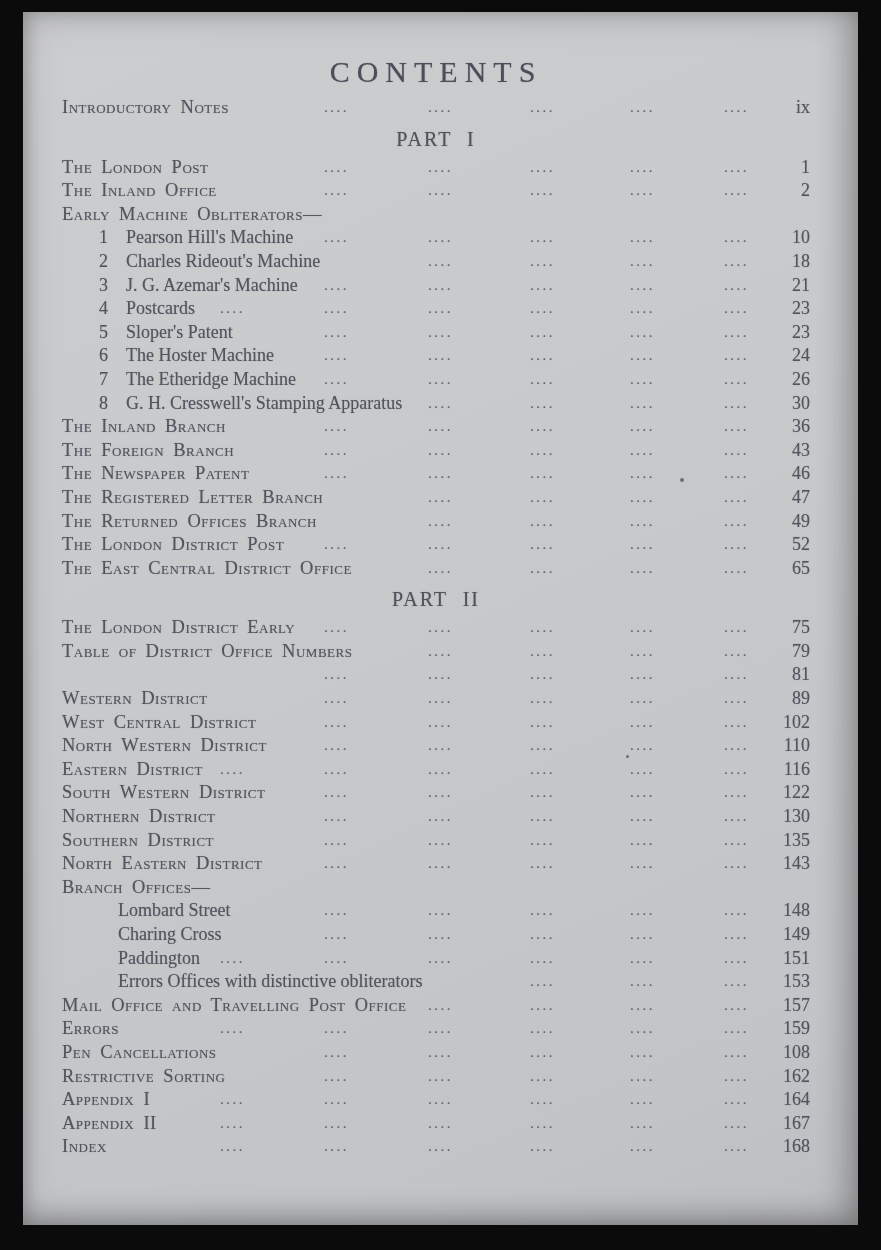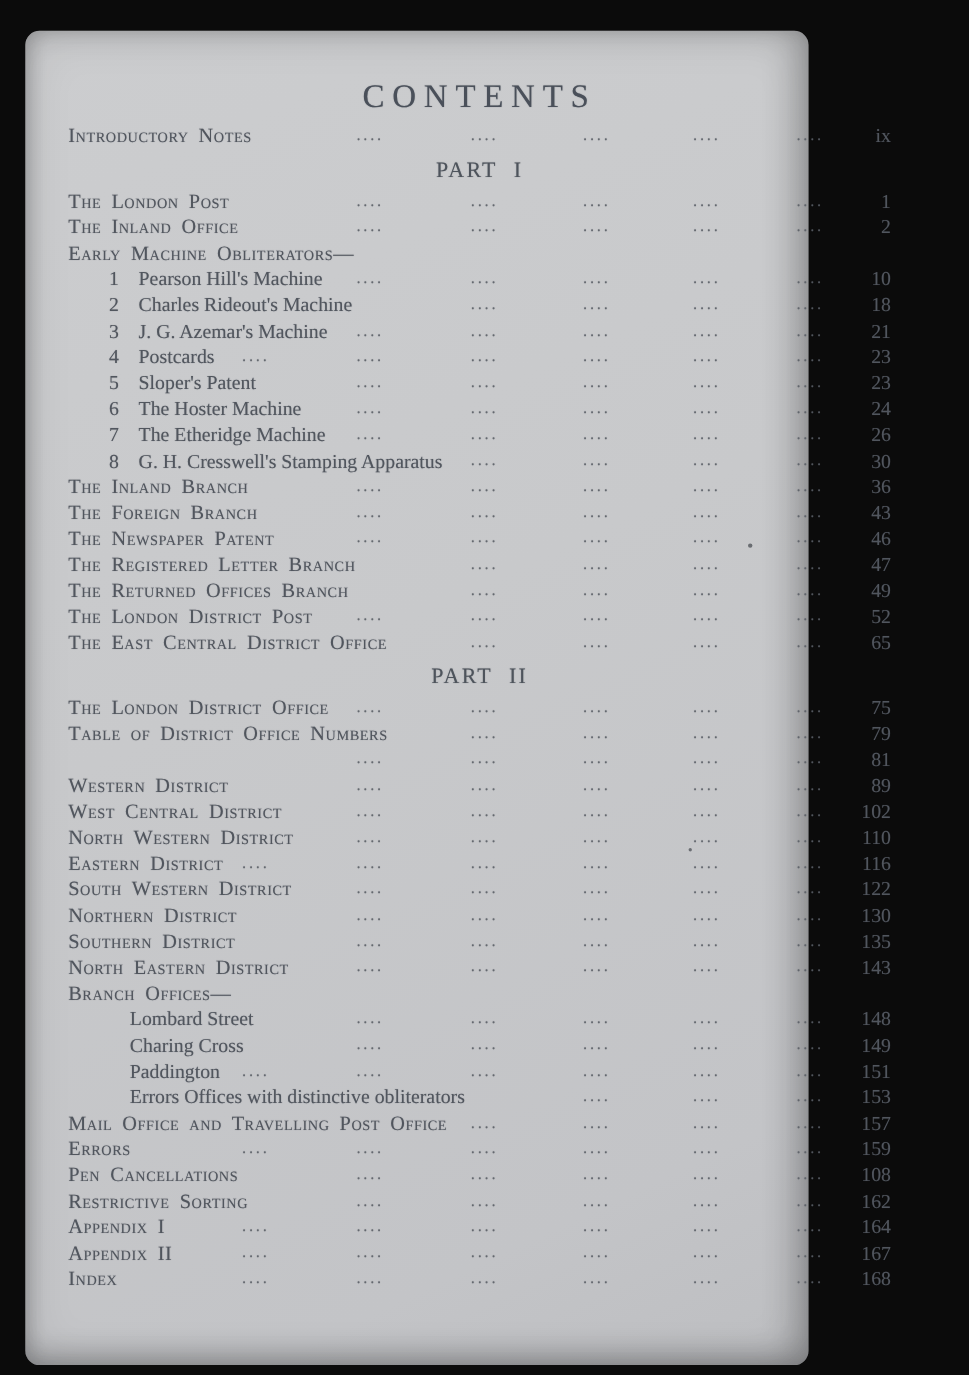--- a/index.html
+++ b/index.html
@@ -7,30 +7,29 @@
     position: relative;
     width: 881px;
     height: 1250px;
     background: #0b0b0b;
     overflow: hidden;
     font-family: "Liberation Serif", serif;
   }
   .page {
     position: absolute;
     left: 23px;
-    top: 28px;
-    width: 712px;
+    top: 12px;
+    width: 835px;
     height: 1213px;
     background: linear-gradient(155deg, #cccdcf 0%, #c8c9cb 45%, #c3c4c7 85%, #bdbec1 100%);
     box-shadow:
       inset 0 0 45px rgba(0,0,0,0.10),
       inset -16px 0 28px rgba(0,0,0,0.16),
       inset 0 -14px 22px rgba(0,0,0,0.12),
       inset 6px 0 14px rgba(0,0,0,0.10);
-    border-radius: 13px;
   }
   .content {
     position: absolute;
     left: 39px;
     top: 0;
     width: 748px;
     color: #51565e;
   }
   .page-title {
     margin: 43px 0 0 0;
@@ -141,21 +140,21 @@
           <div class="toc-row"><span class="lab sc">The Inland Branch</span><span class="pg">36</span><span class="dots" style="left: 262px;">....</span><span class="dots" style="left: 366px;">....</span><span class="dots" style="left: 468px;">....</span><span class="dots" style="left: 568px;">....</span><span class="dots" style="left: 662px;">....</span></div>
           <div class="toc-row"><span class="lab sc">The Foreign Branch</span><span class="pg">43</span><span class="dots" style="left: 262px;">....</span><span class="dots" style="left: 366px;">....</span><span class="dots" style="left: 468px;">....</span><span class="dots" style="left: 568px;">....</span><span class="dots" style="left: 662px;">....</span></div>
           <div class="toc-row"><span class="lab sc">The Newspaper Patent</span><span class="pg">46</span><span class="dots" style="left: 262px;">....</span><span class="dots" style="left: 366px;">....</span><span class="dots" style="left: 468px;">....</span><span class="dots" style="left: 568px;">....</span><span class="dots" style="left: 662px;">....</span></div>
           <div class="toc-row"><span class="lab sc">The Registered Letter Branch</span><span class="pg">47</span><span class="dots" style="left: 366px;">....</span><span class="dots" style="left: 468px;">....</span><span class="dots" style="left: 568px;">....</span><span class="dots" style="left: 662px;">....</span></div>
           <div class="toc-row"><span class="lab sc">The Returned Offices Branch</span><span class="pg">49</span><span class="dots" style="left: 366px;">....</span><span class="dots" style="left: 468px;">....</span><span class="dots" style="left: 568px;">....</span><span class="dots" style="left: 662px;">....</span></div>
           <div class="toc-row"><span class="lab sc">The London District Post</span><span class="pg">52</span><span class="dots" style="left: 262px;">....</span><span class="dots" style="left: 366px;">....</span><span class="dots" style="left: 468px;">....</span><span class="dots" style="left: 568px;">....</span><span class="dots" style="left: 662px;">....</span></div>
           <div class="toc-row"><span class="lab sc">The East Central District Office</span><span class="pg">65</span><span class="dots" style="left: 366px;">....</span><span class="dots" style="left: 468px;">....</span><span class="dots" style="left: 568px;">....</span><span class="dots" style="left: 662px;">....</span></div>
         </div>
       <h2 class="part-heading">PART II</h2>
       <div class="section-rows">
-          <div class="toc-row"><span class="lab sc">The London District Office</span><span class="pg">75</span><span class="dots" style="left: 262px;">....</span><span class="dots" style="left: 366px;">....</span><span class="dots" style="left: 468px;">....</span><span class="dots" style="left: 568px;">....</span><span class="dots" style="left: 662px;">....</span></div>
+          <div class="toc-row"><span class="lab sc">The London District Early</span><span class="pg">75</span><span class="dots" style="left: 262px;">....</span><span class="dots" style="left: 366px;">....</span><span class="dots" style="left: 468px;">....</span><span class="dots" style="left: 568px;">....</span><span class="dots" style="left: 662px;">....</span></div>
           <div class="toc-row"><span class="lab sc">Table of District Office Numbers</span><span class="pg">79</span><span class="dots" style="left: 366px;">....</span><span class="dots" style="left: 468px;">....</span><span class="dots" style="left: 568px;">....</span><span class="dots" style="left: 662px;">....</span></div>
           <div class="toc-row"><span class="pg">81</span><span class="dots" style="left: 262px;">....</span><span class="dots" style="left: 366px;">....</span><span class="dots" style="left: 468px;">....</span><span class="dots" style="left: 568px;">....</span><span class="dots" style="left: 662px;">....</span></div>
           <div class="toc-row"><span class="lab sc">Western District</span><span class="pg">89</span><span class="dots" style="left: 262px;">....</span><span class="dots" style="left: 366px;">....</span><span class="dots" style="left: 468px;">....</span><span class="dots" style="left: 568px;">....</span><span class="dots" style="left: 662px;">....</span></div>
           <div class="toc-row"><span class="lab sc">West Central District</span><span class="pg">102</span><span class="dots" style="left: 262px;">....</span><span class="dots" style="left: 366px;">....</span><span class="dots" style="left: 468px;">....</span><span class="dots" style="left: 568px;">....</span><span class="dots" style="left: 662px;">....</span></div>
           <div class="toc-row"><span class="lab sc">North Western District</span><span class="pg">110</span><span class="dots" style="left: 262px;">....</span><span class="dots" style="left: 366px;">....</span><span class="dots" style="left: 468px;">....</span><span class="dots" style="left: 568px;">....</span><span class="dots" style="left: 662px;">....</span></div>
           <div class="toc-row"><span class="lab sc">Eastern District</span><span class="pg">116</span><span class="dots" style="left: 158px;">....</span><span class="dots" style="left: 262px;">....</span><span class="dots" style="left: 366px;">....</span><span class="dots" style="left: 468px;">....</span><span class="dots" style="left: 568px;">....</span><span class="dots" style="left: 662px;">....</span></div>
           <div class="toc-row"><span class="lab sc">South Western District</span><span class="pg">122</span><span class="dots" style="left: 262px;">....</span><span class="dots" style="left: 366px;">....</span><span class="dots" style="left: 468px;">....</span><span class="dots" style="left: 568px;">....</span><span class="dots" style="left: 662px;">....</span></div>
           <div class="toc-row"><span class="lab sc">Northern District</span><span class="pg">130</span><span class="dots" style="left: 262px;">....</span><span class="dots" style="left: 366px;">....</span><span class="dots" style="left: 468px;">....</span><span class="dots" style="left: 568px;">....</span><span class="dots" style="left: 662px;">....</span></div>
           <div class="toc-row"><span class="lab sc">Southern District</span><span class="pg">135</span><span class="dots" style="left: 262px;">....</span><span class="dots" style="left: 366px;">....</span><span class="dots" style="left: 468px;">....</span><span class="dots" style="left: 568px;">....</span><span class="dots" style="left: 662px;">....</span></div>
           <div class="toc-row"><span class="lab sc">North Eastern District</span><span class="pg">143</span><span class="dots" style="left: 262px;">....</span><span class="dots" style="left: 366px;">....</span><span class="dots" style="left: 468px;">....</span><span class="dots" style="left: 568px;">....</span><span class="dots" style="left: 662px;">....</span></div>

